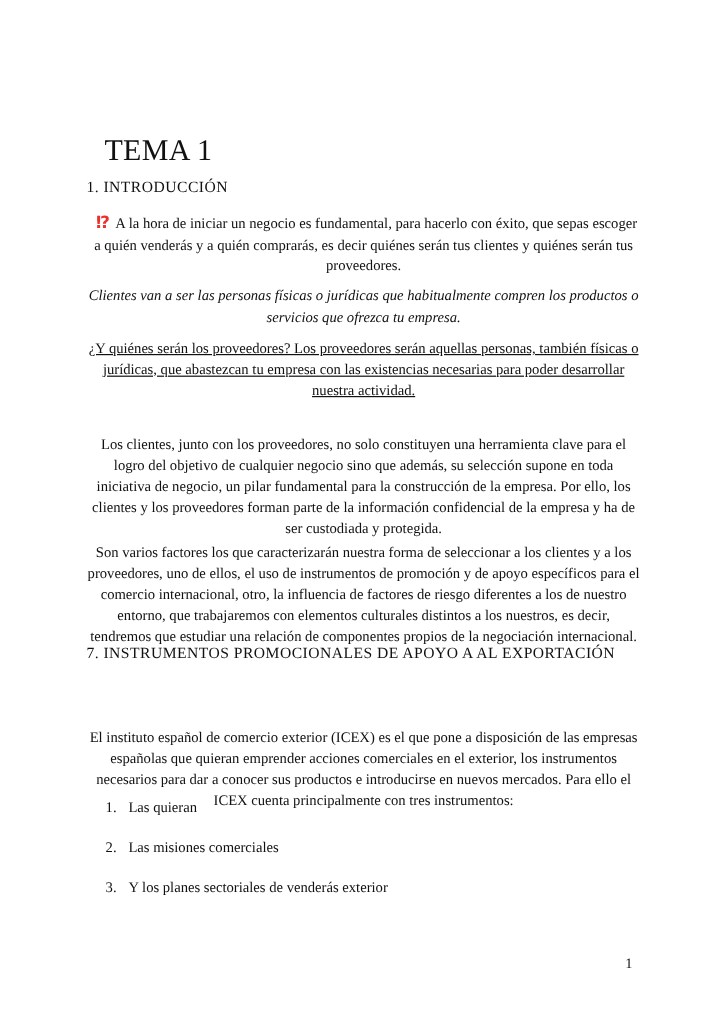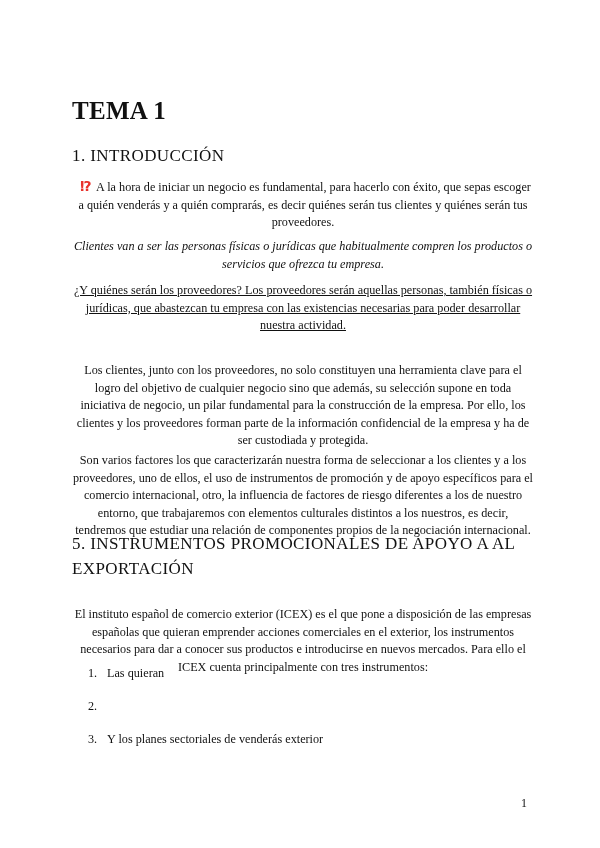--- a/index.html
+++ b/index.html
@@ -18,31 +18,31 @@
     .page {
       position: absolute;
       left: 72px;
       top: 0;
       width: 458px;
     }
     .doc-title {
       position: absolute;
       top: 97px;
       left: 0;
-      margin: 0;
+      margin: 15px;
       font-size: 25px;
-      font-weight: bold;
+      font-weight: normal;
       letter-spacing: 0.3px;
       line-height: 28px;
     }
     .h1 {
       position: absolute;
       left: 0;
       margin: 0;
-      font-size: 17px;
+      font-size: 13px;
       font-weight: normal;
       letter-spacing: 0.4px;
       line-height: 25px;
       width: 470px;
     }
     .h1-intro { top: 143px; }
     .h1-export { top: 531px; }
     .para {
       position: absolute;
       left: 0;
@@ -104,31 +104,32 @@
   <p class="para p1"><span class="alert-icon">⁉</span> <span>A la hora de iniciar un negocio es fundamental, para hacerlo con éxito, que sepas escoger a quién venderás y a quién comprarás, es decir quiénes serán tus clientes y quiénes serán tus proveedores.</span></p>
 
   <p class="para p2">Clientes van a ser las personas físicas o jurídicas que habitualmente compren los productos o servicios que ofrezca tu empresa.</p>
 
   <p class="para p3">¿Y quiénes serán los proveedores? Los proveedores serán aquellas personas, también físicas o jurídicas, que abastezcan tu empresa con las existencias necesarias para poder desarrollar nuestra actividad.</p>
 
   <p class="para p4">Los clientes, junto con los proveedores, no solo constituyen una herramienta clave para el logro del objetivo de cualquier negocio sino que además, su selección supone en toda iniciativa de negocio, un pilar fundamental para la construcción de la empresa. Por ello, los clientes y los proveedores forman parte de la información confidencial de la empresa y ha de ser custodiada y protegida.</p>
 
   <p class="para p5">Son varios factores los que caracterizarán nuestra forma de seleccionar a los clientes y a los proveedores, uno de ellos, el uso de instrumentos de promoción y de apoyo específicos para el comercio internacional, otro, la influencia de factores de riesgo diferentes a los de nuestro entorno, que trabajaremos con elementos culturales distintos a los nuestros, es decir, tendremos que estudiar una relación de componentes propios de la negociación internacional.</p>
 
-  <h2 class="h1 h1-export">5. INSTRUMENTOS PROMOCIONALES DE APOYO A AL EXPORTACIÓN</h2>
+  <h2 class="h1 h1-export">7. INSTRUMENTOS PROMOCIONALES DE APOYO A AL EXPORTACIÓN</h2>
 
   <p class="para p6">El instituto español de comercio exterior (ICEX) es el que pone a disposición de las empresas españolas que quieran emprender acciones comerciales en el exterior, los instrumentos necesarios para dar a conocer sus productos e introducirse en nuevos mercados. Para ello el ICEX cuenta principalmente con tres instrumentos:</p>
 
   <ol class="list">
     <li class="list-item">
       <span class="list-num">1.</span>
       <span>Las quieran</span>
     </li>
     <li class="list-item">
       <span class="list-num">2.</span>
+      <span>Las misiones comerciales</span>
     </li>
     <li class="list-item">
       <span class="list-num">3.</span>
       <span>Y los planes sectoriales de venderás exterior</span>
     </li>
   </ol>
 
 </div>
 
 <div class="page-number">1</div>

